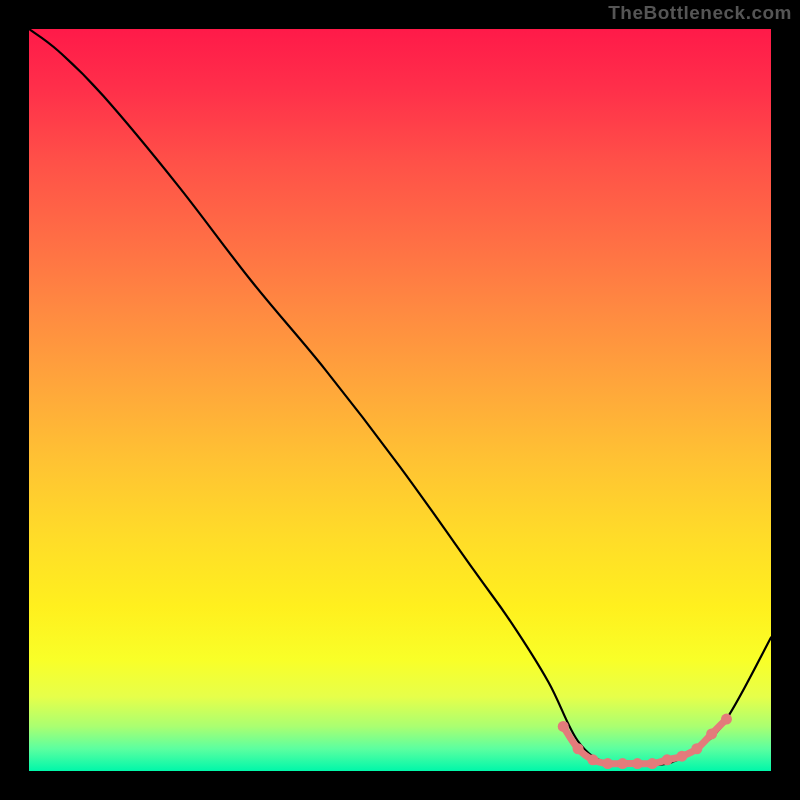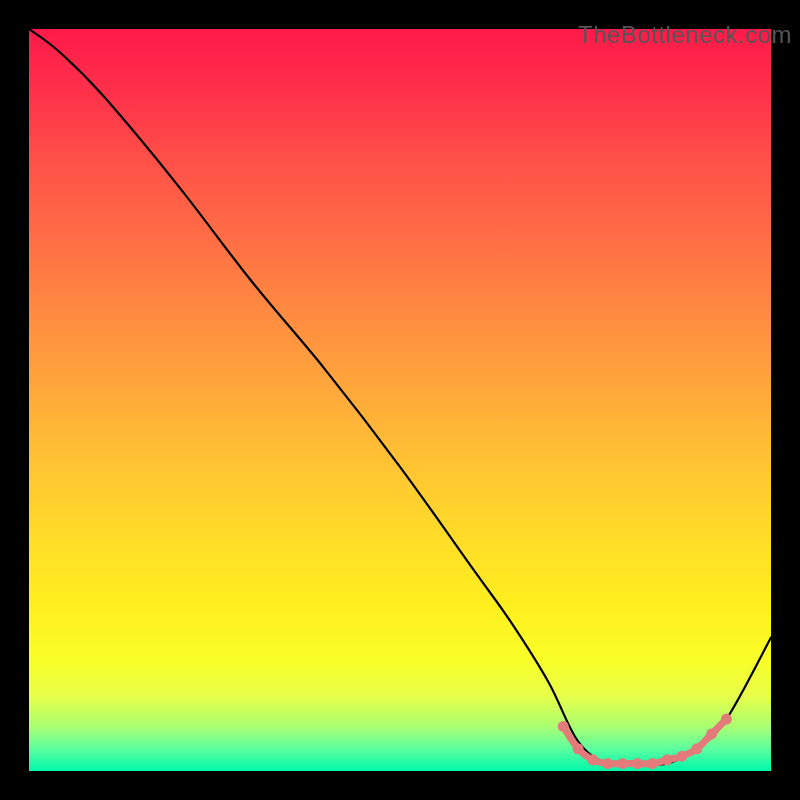--- a/index.html
+++ b/index.html
@@ -15,26 +15,25 @@
     position: relative;
     width: 800px;
     height: 800px;
     background: #000;
   }
   .watermark {
     position: absolute;
     top: 2px;
     right: 8px;
     color: #555;
-    font-size: 24px;
-    font-weight: 400;
+    font-size: 19px;
+    font-weight: 700;
     letter-spacing: 0.5px;
     z-index: 50;
     user-select: none;
-    margin-top: 19px;
   }
   .plot-area {
     position: absolute;
     left: 29px;
     top: 29px;
     width: 742px;
     height: 742px;
     background: linear-gradient(to bottom,
       #ff1a49 0%,
       #ff2f4a 8%,

